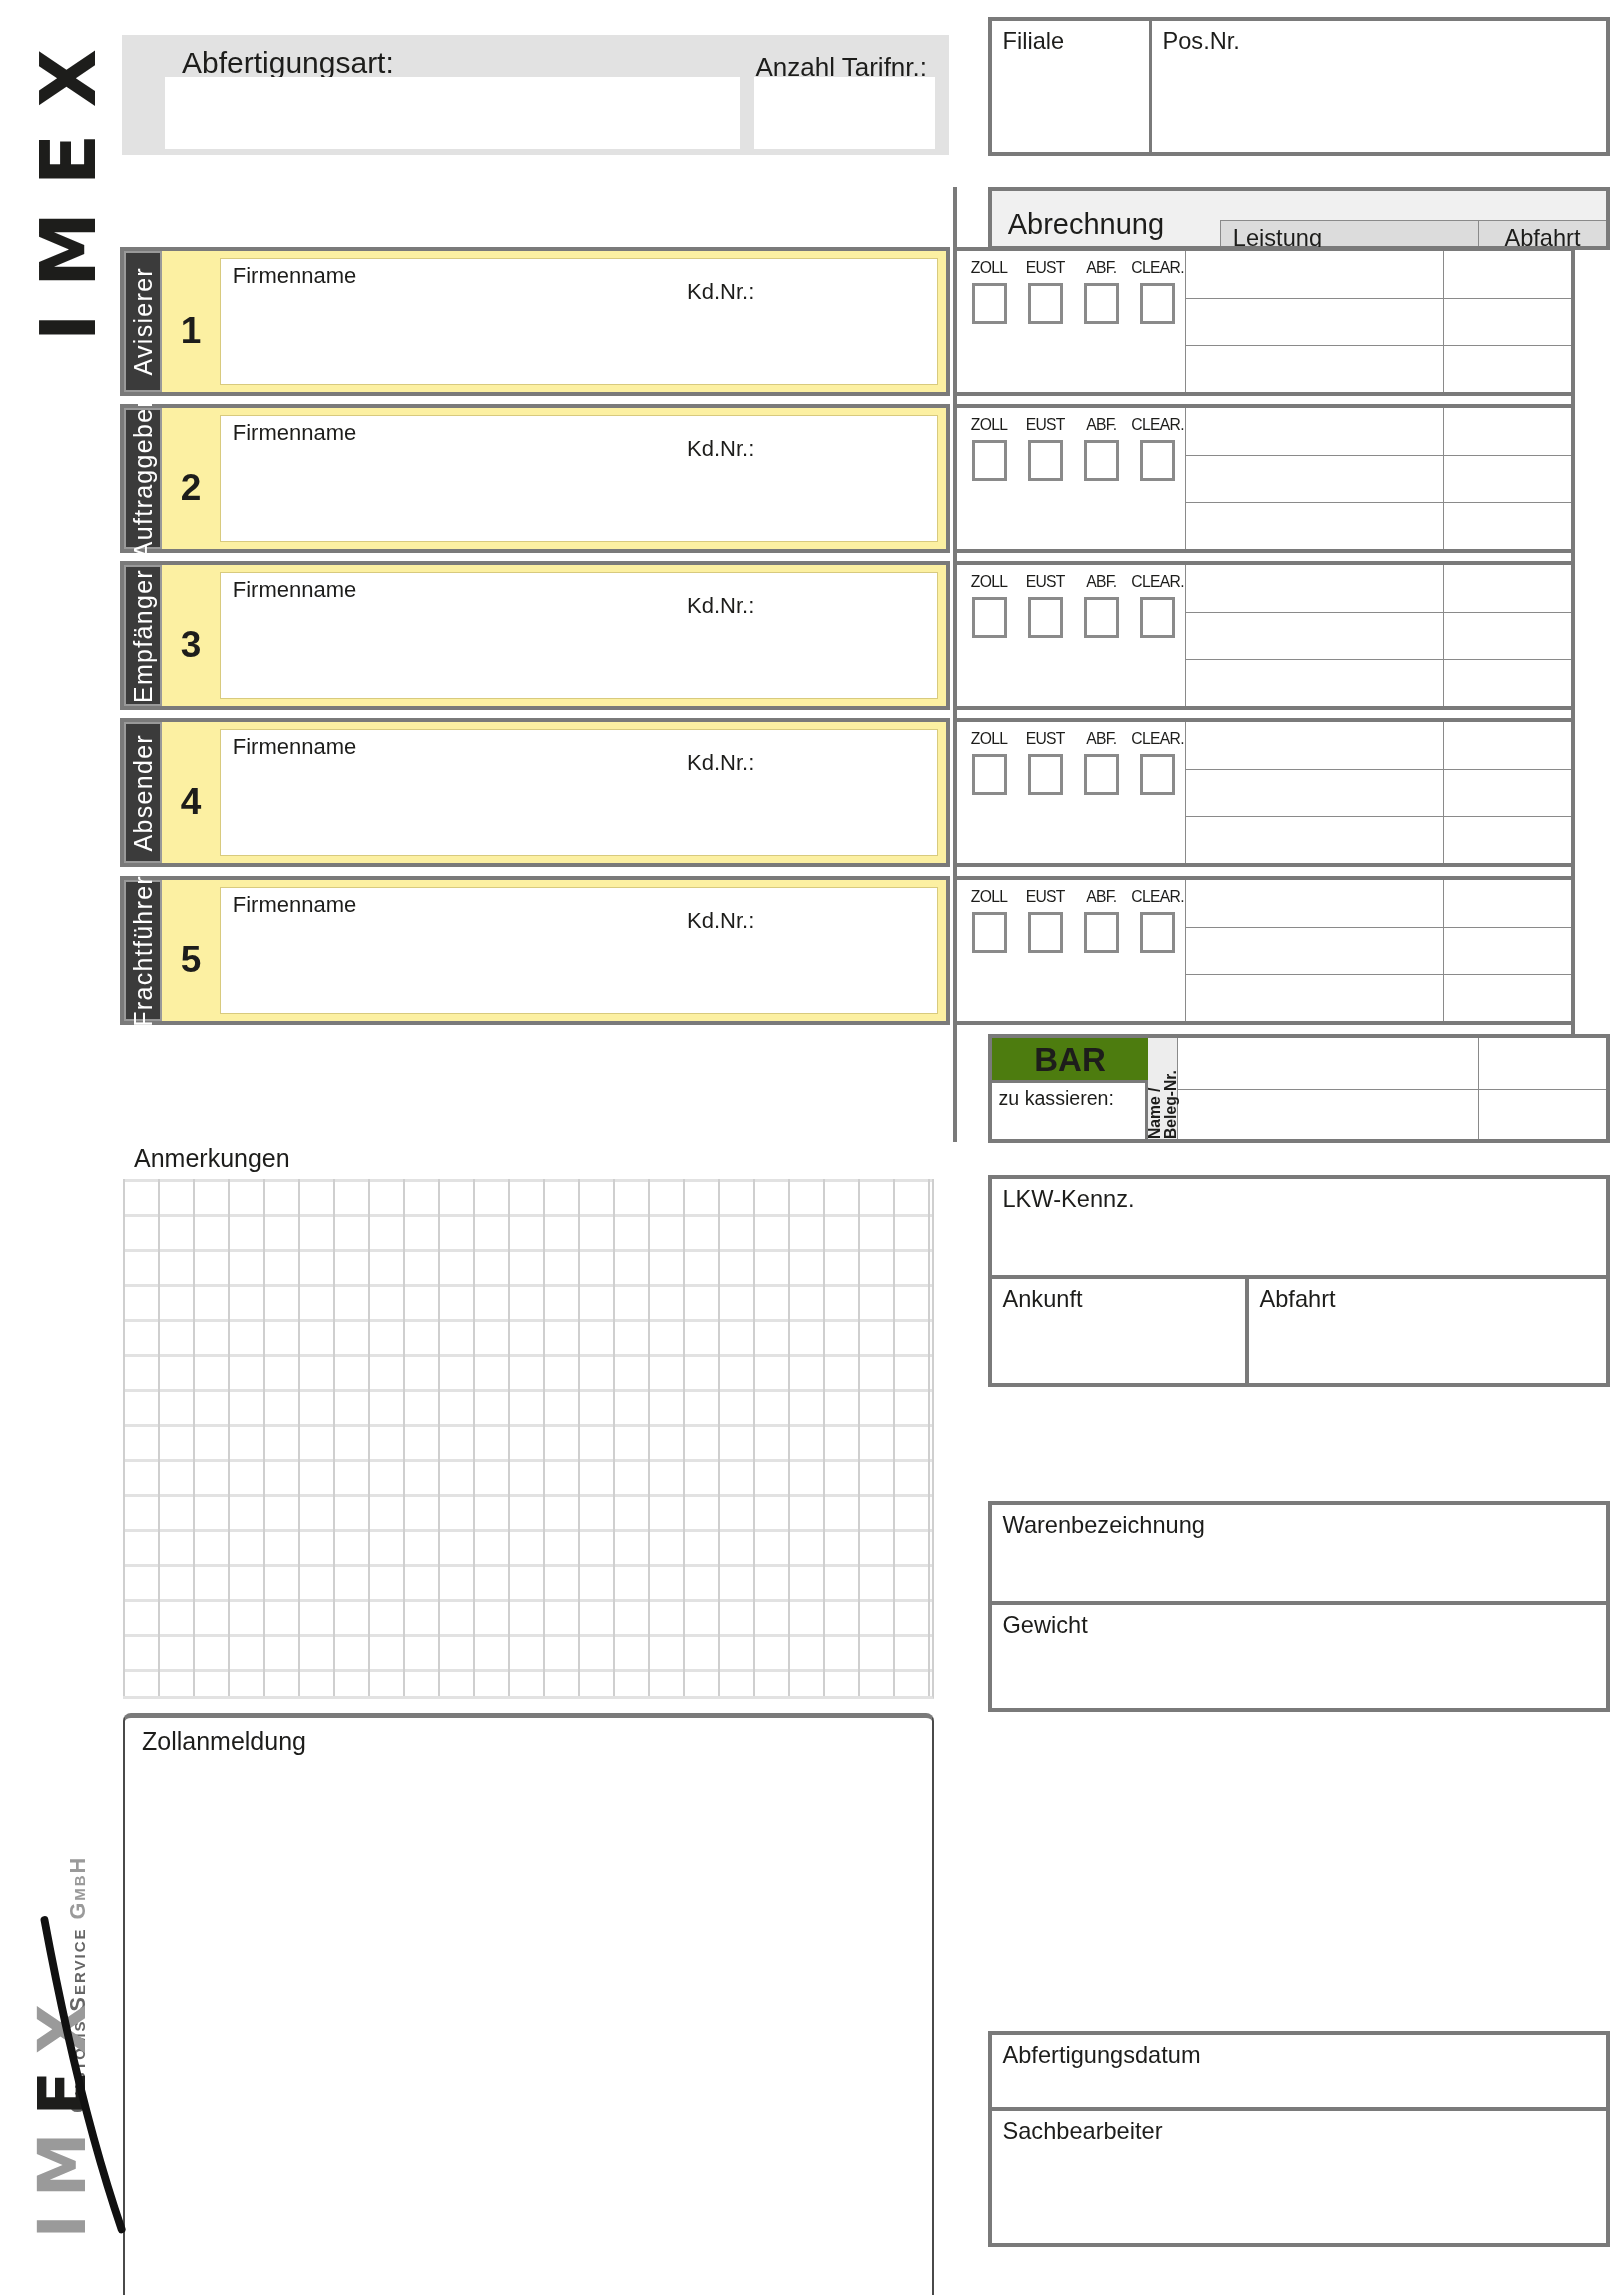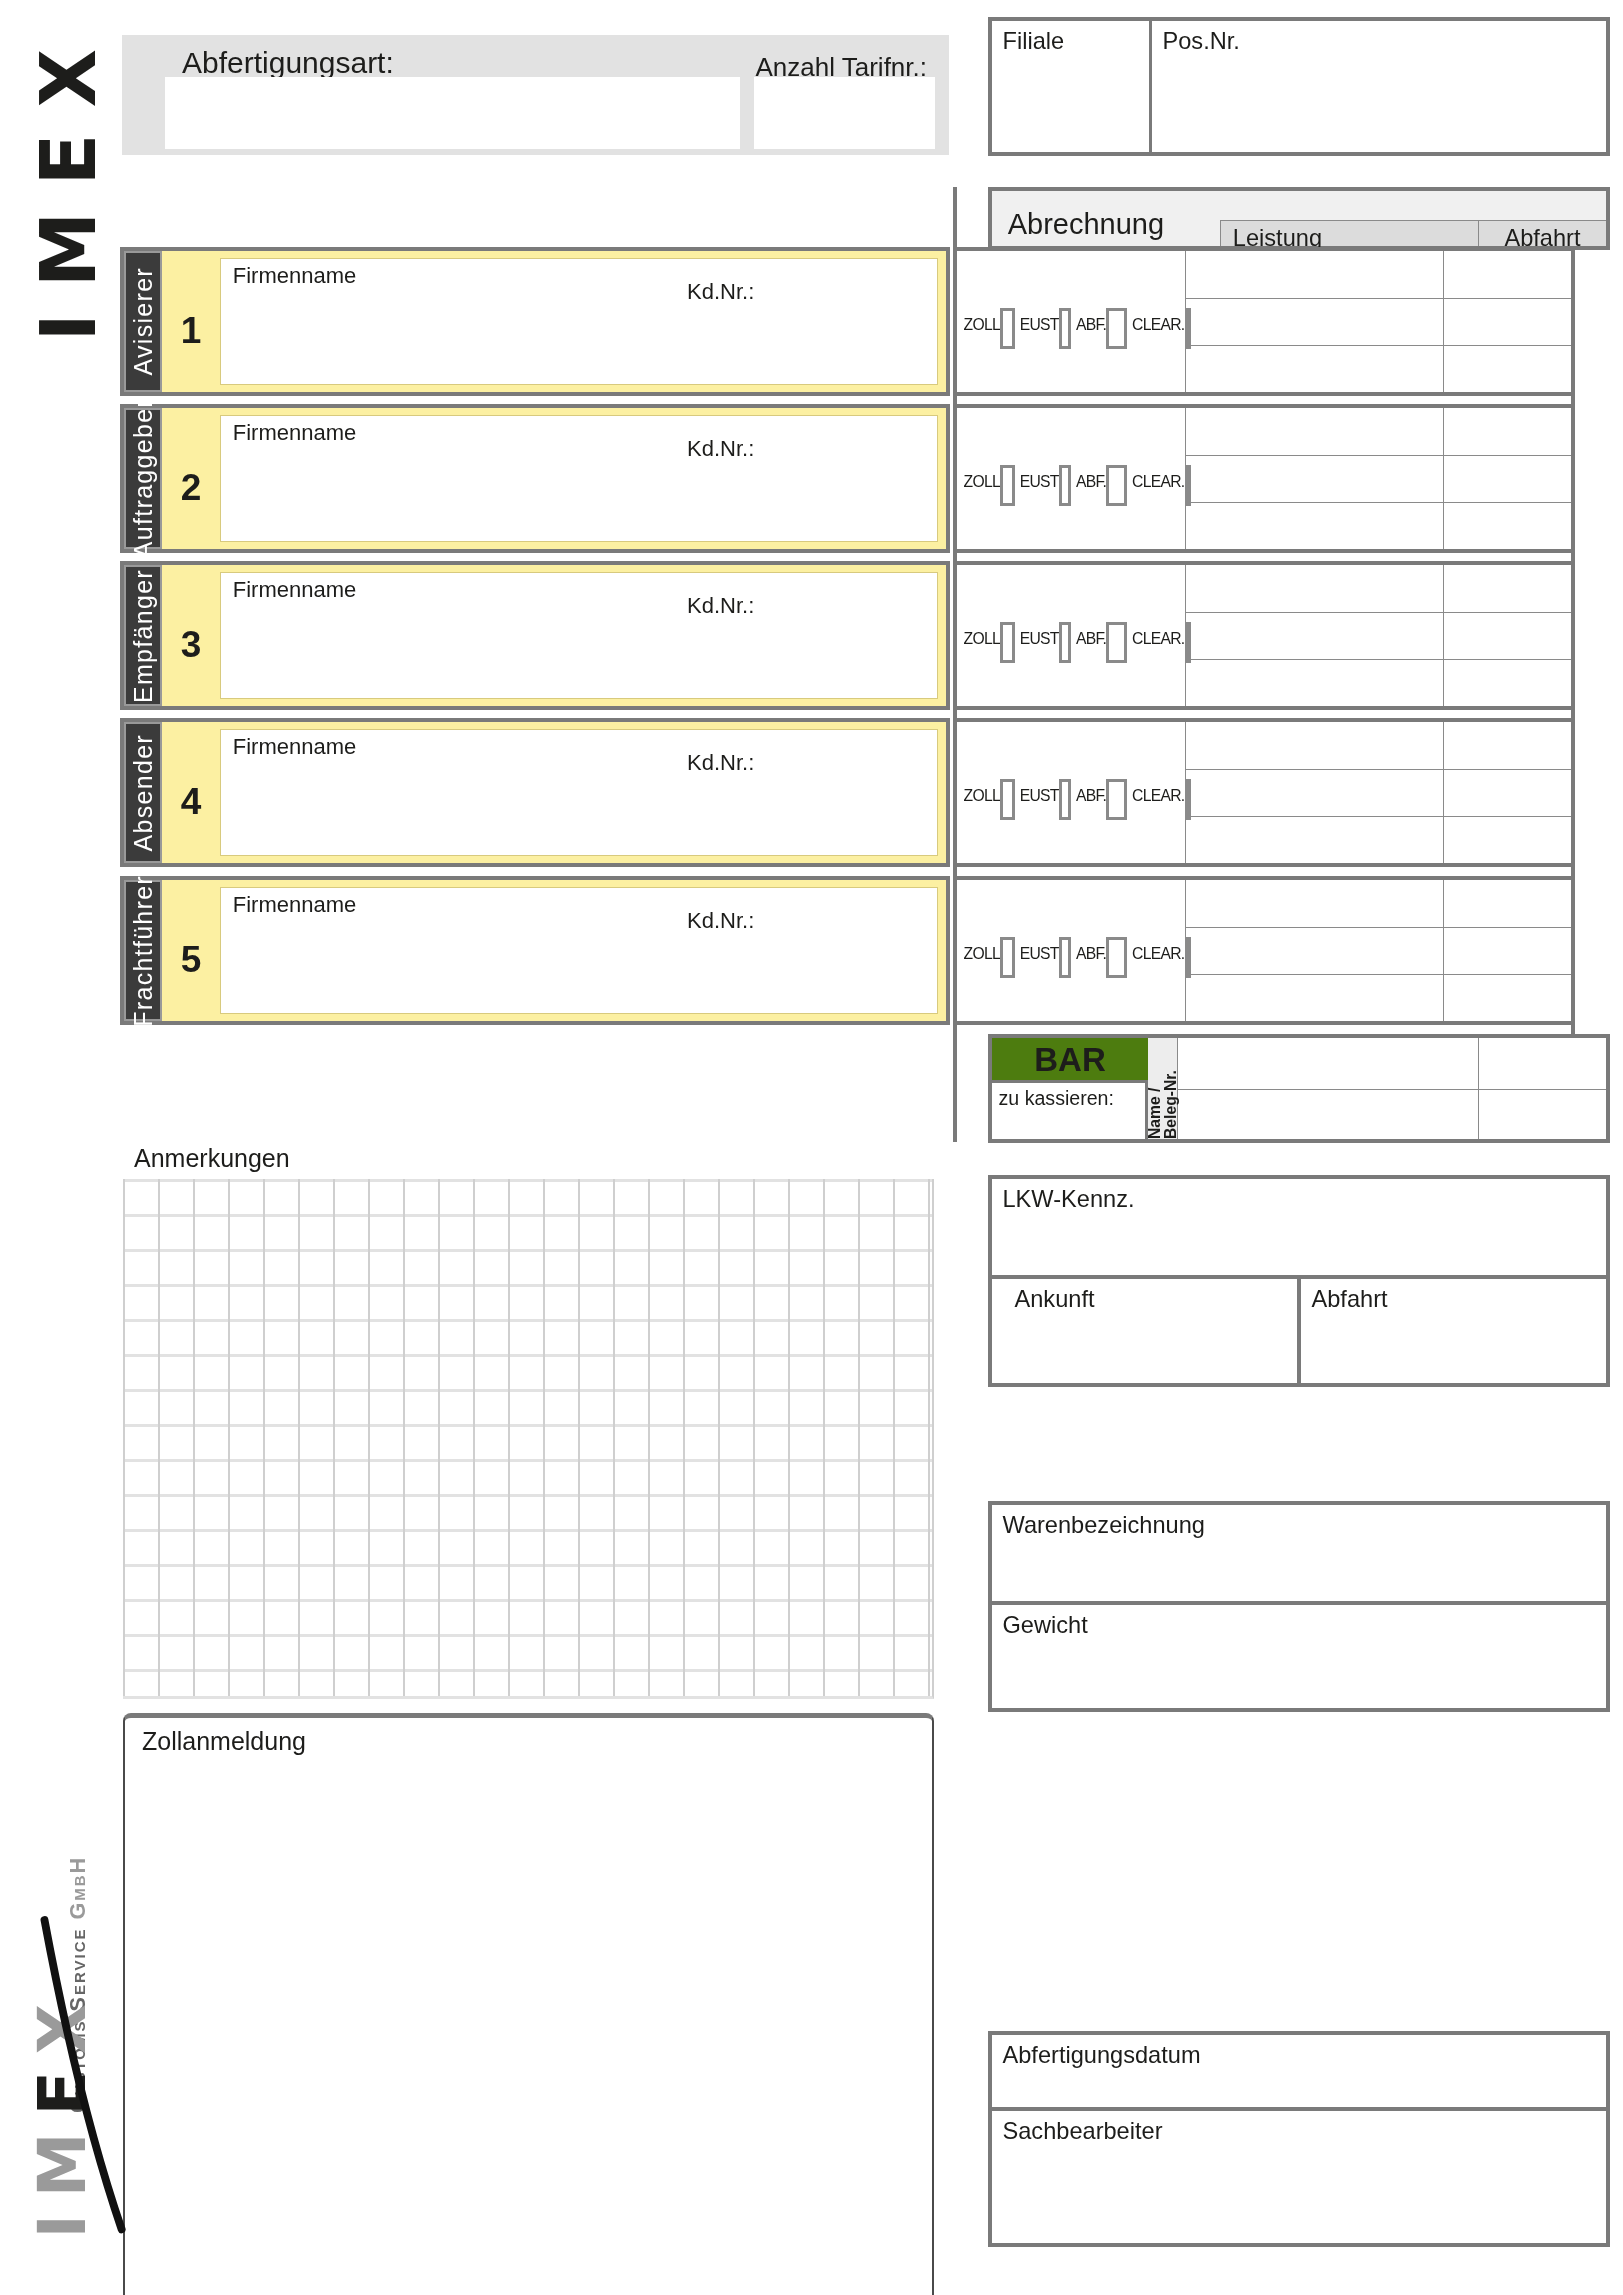--- a/index.html
+++ b/index.html
@@ -34,21 +34,21 @@
   .abr-head{top:187px;height:63px;background:#f0f0f0;}
   .abr-title{left:15.7px;top:17px;font-size:29px;}
   .abr-colband{position:absolute;left:228px;top:29px;right:0;bottom:0;background:#dcdcdc;
                border-left:1.3px solid #8a8a8a;border-top:1.3px solid #8a8a8a;display:flex;box-sizing:border-box;}
   .abr-colband .lh{width:257px;font-size:23.6px;padding:3.9px 0 0 11.8px;box-sizing:border-box;}
   .abr-colband .bh{flex:1;border-left:1.3px solid #8a8a8a;font-size:23.6px;text-align:center;padding-top:3.9px;}
 
   .abr-block{left:953px;width:622px;height:149px;border:4.6px solid #7a7a7a;background:#fff;box-sizing:border-box;}
   .chk-zone{position:absolute;left:0;top:0;width:228px;bottom:0;padding:7.9px 0 0 6.5px;
             display:flex;gap:5.2px;box-sizing:border-box;}
-  .chk-col{width:51px;display:flex;flex-direction:row;align-items:center;}
+  .chk-col{width:51px;display:flex;flex-direction:column;align-items:center;}
   .chk-col .cl{font-size:15.7px;letter-spacing:-0.7px;}
   .chk-box{width:29px;height:35px;border:3.9px solid #8a8a8a;background:#fff;margin-top:6.5px;}
   .lb-zone{position:absolute;left:228px;top:0;right:0;bottom:0;border-left:1.3px solid #8a8a8a;
            display:grid;grid-template-columns:1fr 128px;grid-template-rows:1fr 1fr 1fr;}
   .lb-zone .lc{border-top:1.3px solid #8a8a8a;}
   .lb-zone .bc{border-top:1.3px solid #8a8a8a;border-left:1.3px solid #8a8a8a;}
   .lb-zone .r1{border-top:none;}
 
   
   .bar-block{top:1034px;height:109px;}
@@ -62,21 +62,21 @@
   .bar-strip span{font-size:15.7px;font-weight:bold;}
   .bar-right{position:absolute;left:186px;top:0;right:0;bottom:0;display:grid;
              grid-template-columns:1fr 128px;grid-template-rows:1fr 1fr;}
   .bar-right .lc{border-top:1.3px solid #8a8a8a;}
   .bar-right .bc{border-top:1.3px solid #8a8a8a;border-left:1.3px solid #8a8a8a;}
   .bar-right .r1{border-top:none;}
 
   
   .two-row .toprow{position:absolute;left:0;top:0;right:0;height:96px;}
   .two-row .split{position:absolute;left:0;top:96px;right:0;bottom:0;border-top:4.6px solid #7a7a7a;display:flex;}
-  .two-row .split .s1{width:309px;border-right:4.6px solid #7a7a7a;box-sizing:border-box;padding-left:12px;}
+  .two-row .split .s1{width:257px;border-right:4.6px solid #7a7a7a;box-sizing:border-box;}
   .two-row .split .s2{flex:1;}
   .lkw{top:1175px;height:212px;}
   .waren{top:1501px;height:211px;}
   .datum{top:2031px;height:216px;}
   .datum .toprow{height:72px;}
   .datum .botrow{position:absolute;left:0;top:72px;right:0;bottom:0;border-top:4.6px solid #7a7a7a;}
 
   
   .party{left:120px;width:830px;height:149px;border:4.6px solid #7a7a7a;background:#fcf0a2;box-sizing:border-box;}
   .party-tab{position:absolute;left:0;top:0;width:38px;bottom:0;background:#3b3b3b;border:2px solid #999;

